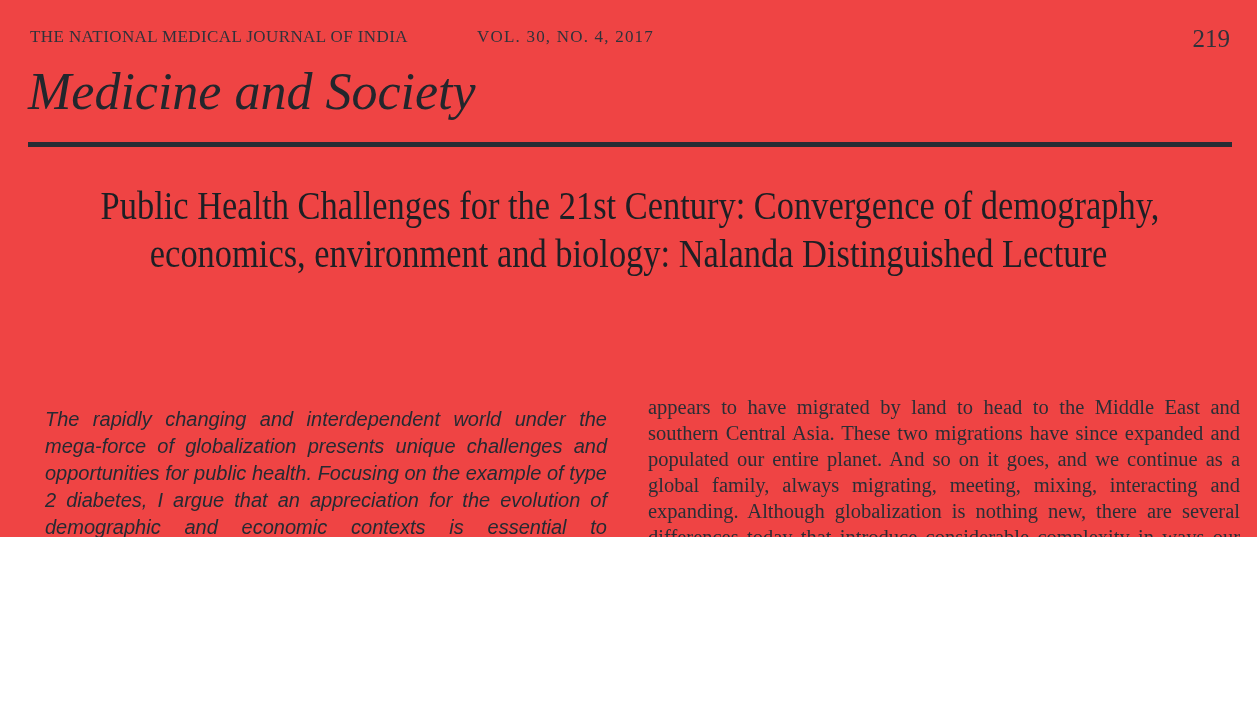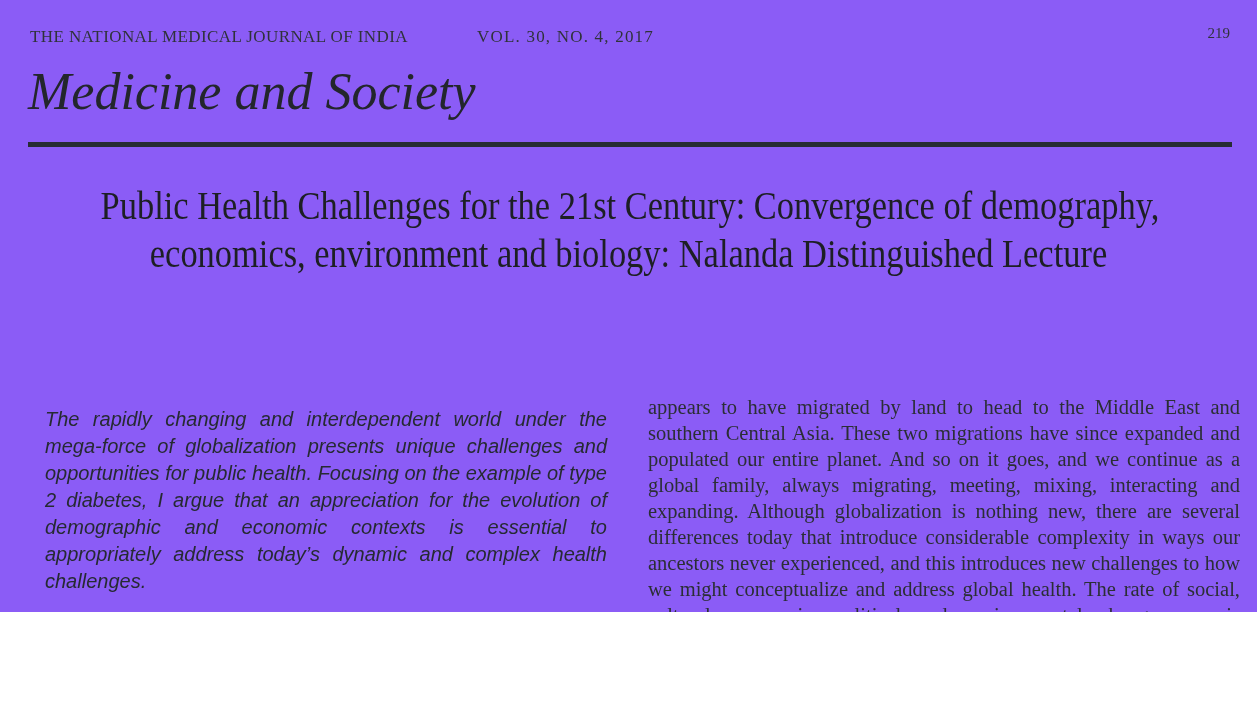--- a/index.html
+++ b/index.html
@@ -1,38 +1,38 @@
 <!DOCTYPE html>
 <html><head>
 <meta charset="utf-8">
 <style>
   html,body{margin:0;padding:0;background:#ffffff;}
   .page{
     position:relative;
-    width:1257px;height:612px;
-    background:#8b5cf6;
+    width:1257px;height:537px;
+    background:#ef4444;
     overflow:hidden;
     font-family:"Liberation Serif", serif;
     color:#2b2e35;
   }
   
   .journal-name{
     position:absolute;left:30px;top:27px;
     font-size:17px;letter-spacing:0.4px;
     font-family:"Liberation Serif",serif;
     color:#2f323a;white-space:nowrap;
   }
   .vol-info{
     position:absolute;left:477px;top:27px;
     font-size:17px;letter-spacing:1.2px;
     color:#2f323a;white-space:nowrap;
   }
   .page-number{
     position:absolute;right:27px;top:25px;
-    font-size:15px;color:#2f323a;
+    font-size:25px;color:#2f323a;
   }
   
   .section-title{
     position:absolute;left:28px;top:64px;
     font-family:"Liberation Serif",serif;
     font-style:italic;font-weight:400;
     font-size:52px;line-height:56px;
     color:#23262c;white-space:nowrap;
   }
   .section-rule{

